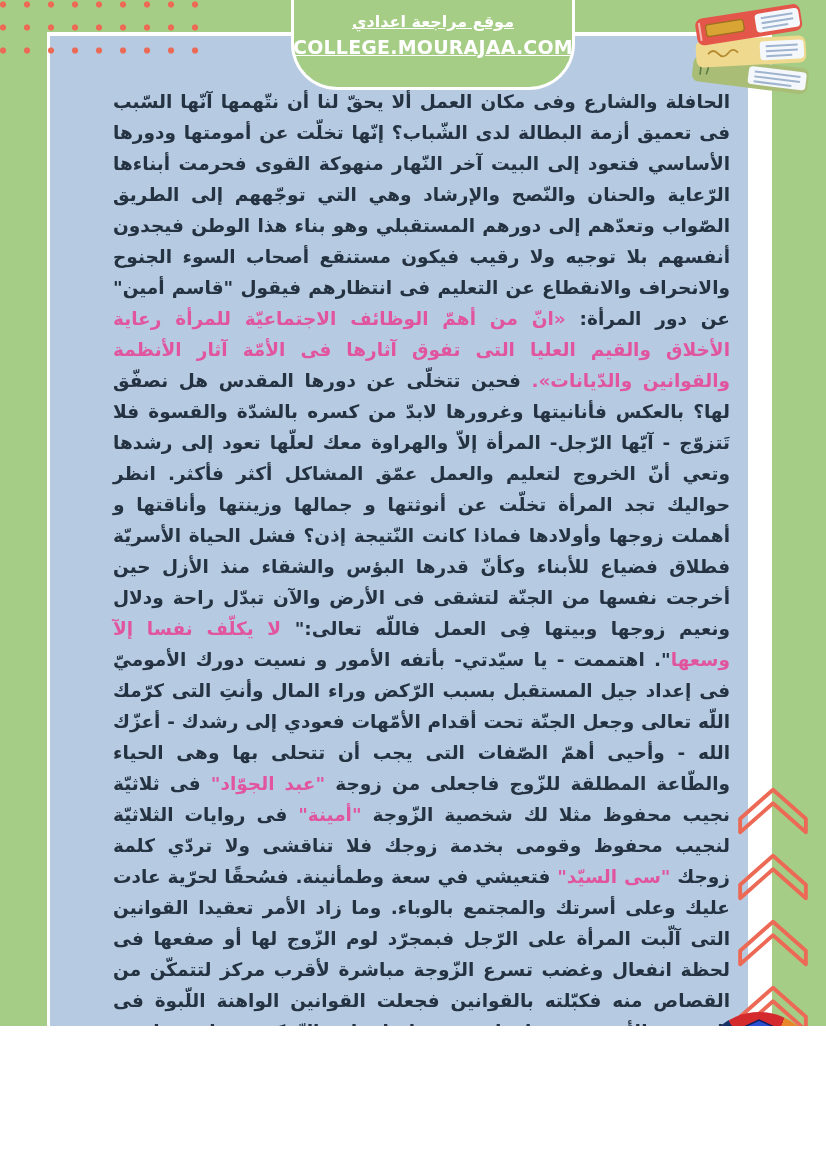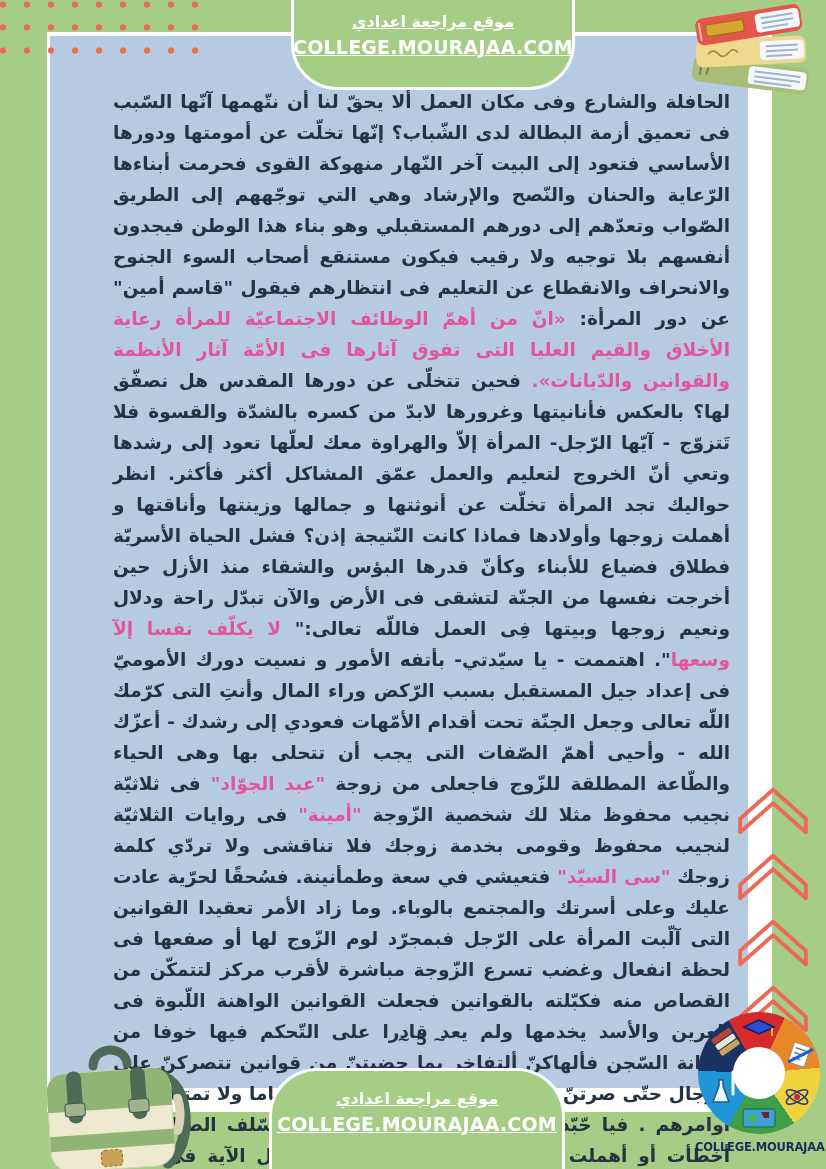--- a/index.html
+++ b/index.html
@@ -3,21 +3,21 @@
 <meta charset="utf-8">
 <style>
   :root{
     --green:#a5cd86; --paper:#b6cbe2; --ink:#243242; --pink:#e1559f;
     --salmon:#ec6a55; --navy:#1c2b5e;
     --ring-red:#d42a2e; --ring-orange:#e8872a; --ring-yellow:#f0d23c;
     --ring-green:#3f9e49; --ring-blue:#2196d6; --ring-navy:#1a3263;
   }
   html,body{margin:0;padding:0;}
   body{font-family:"DejaVu Sans",sans-serif;}
-  .canvas{position:relative;width:826px;height:1169px;background:var(--green);overflow:hidden;}
+  .canvas{position:relative;width:826px;height:1026px;background:var(--green);overflow:hidden;}
 
   .paper-mat{position:absolute;left:47px;top:32px;width:725px;height:1080px;background:#ffffff;z-index:1;}
   .paper-sheet{position:absolute;left:50px;top:36px;width:698px;height:1052px;background:var(--paper);z-index:2;}
 
   .dot-grid{position:absolute;left:0;top:0;width:208px;height:62px;z-index:5;
     background-image:radial-gradient(circle,var(--salmon) 2.6px,transparent 3.6px);
     background-size:24px 23px;background-position:-9px -7px;}
 
   .header-tab{position:absolute;left:291px;top:0;width:284px;height:90px;background:var(--green);
     border:3px solid #fff;border-top:none;border-radius:0 0 46px 46px;z-index:6;box-sizing:border-box;

